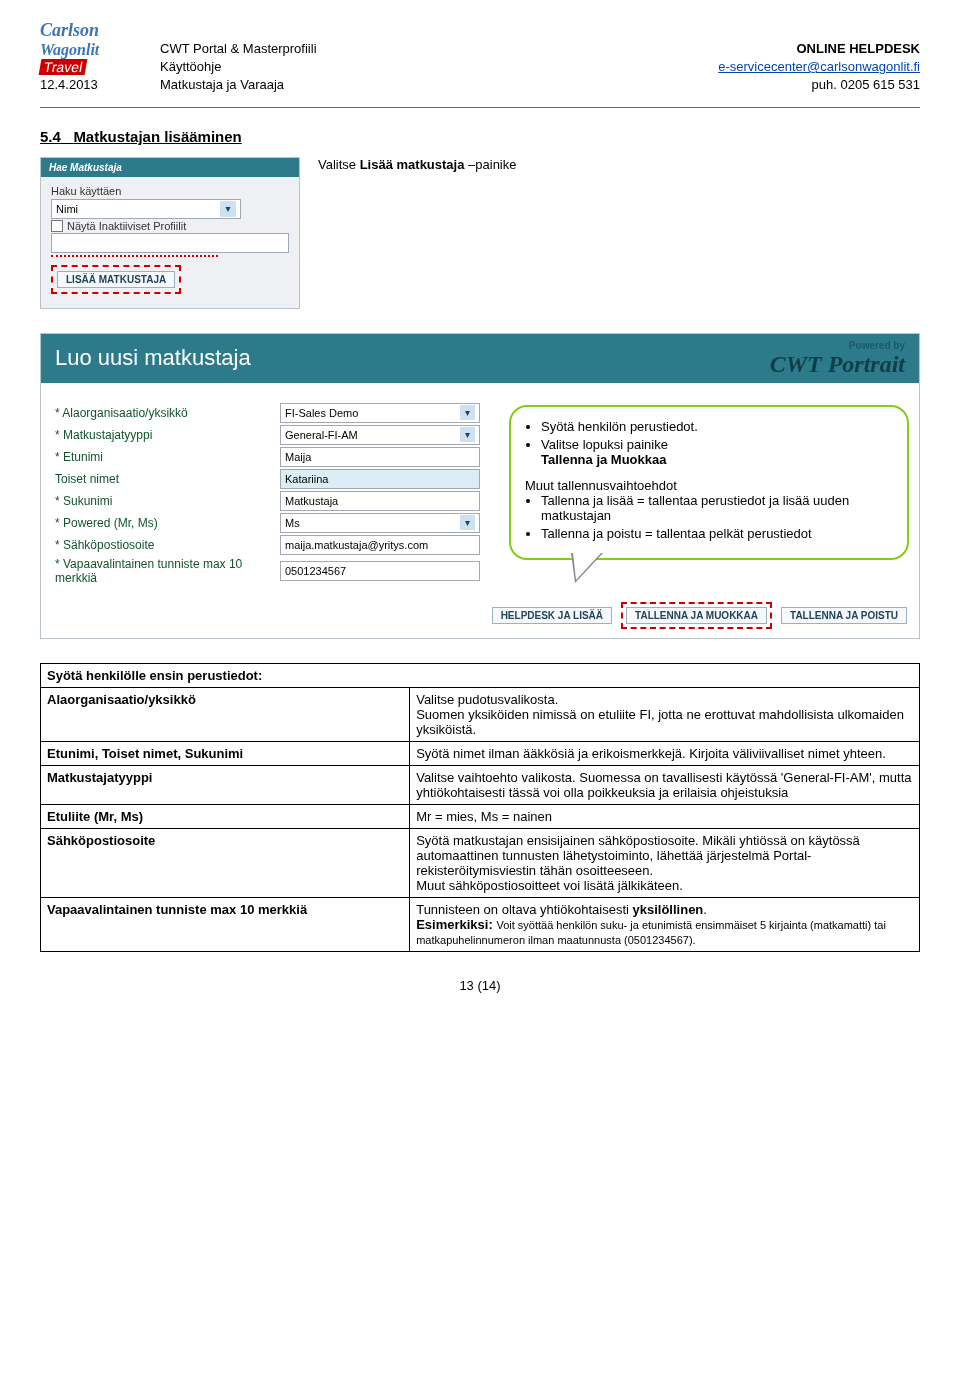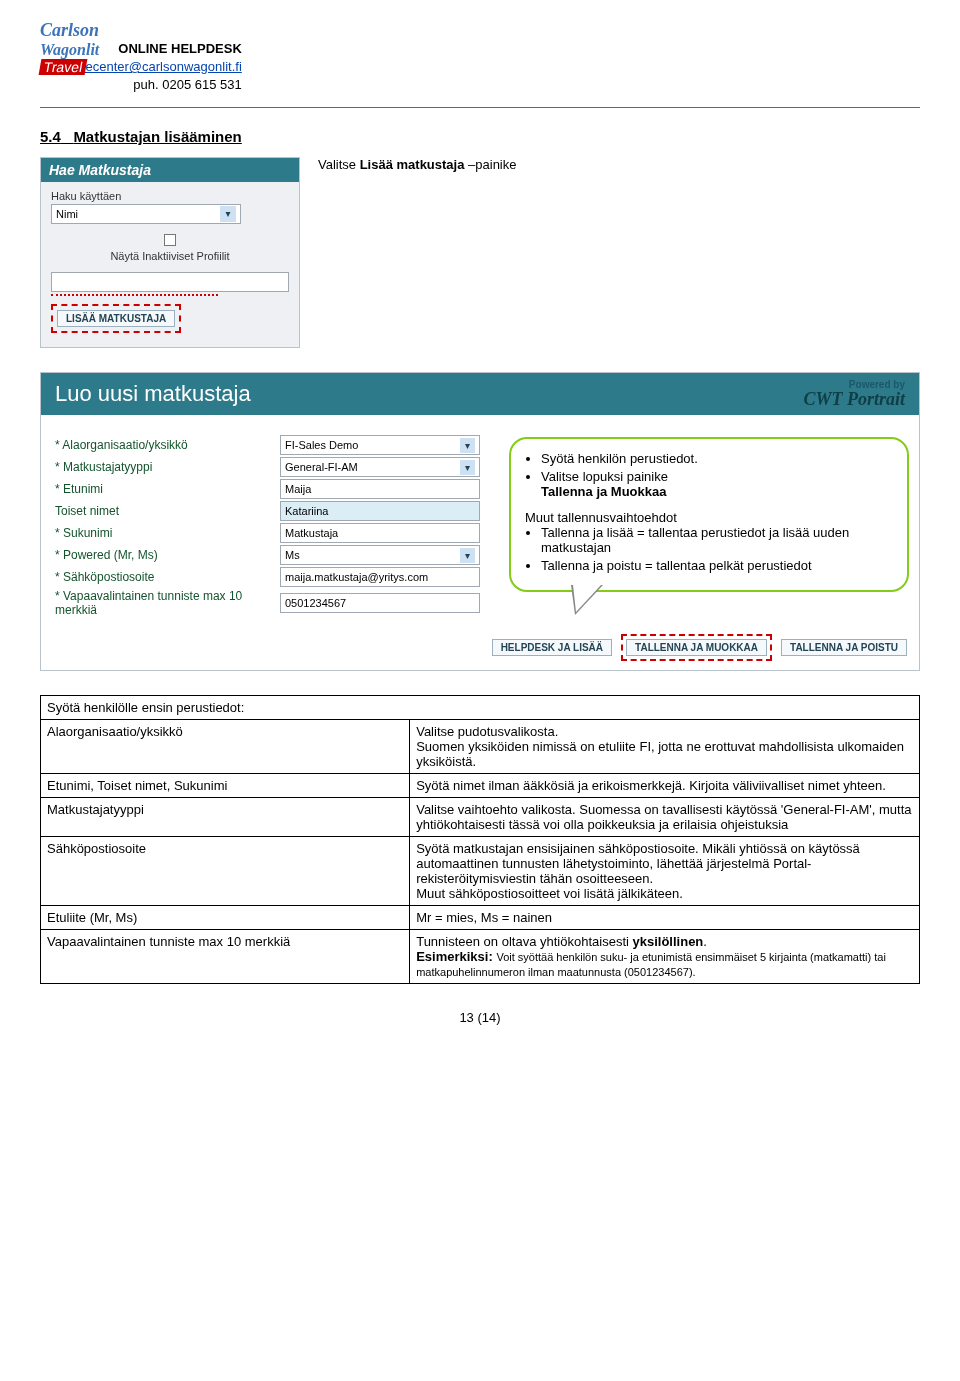--- a/index.html
+++ b/index.html
@@ -35,48 +35,48 @@
     background: #eef0f3;
     width: 260px;
     margin-bottom: 10px;
   }
   .ui-box .titlebar {
     background: #2d7a8a;
     color: #fff;
     font-style: italic;
     font-weight: bold;
     padding: 4px 8px;
-    font-size: 14px;
+    font-size: 10px;
   }
   .ui-box .body { padding: 8px 10px 14px 10px; }
   .ui-label-sm { font-size: 11px; color: #333; margin-bottom: 2px; display: block; }
   .ui-select-sm { display: inline-flex; align-items: center; background: #fff; border: 1px solid #a0a8b2; width: 190px; height: 20px; padding: 0 4px; font-size: 11px; }
   .ui-select-sm .sel-arrow { margin-left: auto; background: #cde1f2; width: 16px; height: 16px; display: flex; align-items: center; justify-content: center; color: #245; font-size: 10px; }
-  .ui-chk { display: flex; align-items: center; gap: 4px; margin: 10px 0; font-size: 11px; color: #333; flex-direction: column; }
+  .ui-chk { display: flex; align-items: center; gap: 4px; margin: 1px 0; font-size: 11px; color: #333; }
   .ui-chk .cb { width: 12px; height: 12px; border: 1px solid #777; background: #fff; }
   .ui-input-sm { width: 100%; background: #fff; border: 1px solid #a0a8b2; height: 20px; }
   .dashed-red { border: 2px dashed #c00; padding: 4px; margin-top: 8px; display: inline-block; }
   .btn-sm { display: inline-block; padding: 2px 8px; background: #f6f9fb; border: 1px solid #9bb1c0; font-size: 10px; color: #245; font-weight: bold; }
 
   .row-msg { display: flex; gap: 18px; align-items: flex-start; margin-bottom: 14px;}
   .row-msg .msg { }
 
   
   .big-ui { border: 1px solid #b9c3cc; width: 100%; }
   .big-titlebar {
     background: #2d7a8a;
     color: #fff;
     display: flex;
     justify-content: space-between;
     align-items: center;
     padding: 6px 14px;
     font-size: 22px;
   }
   .powered { font-size: 10px; color: #1c5869; font-weight: bold; text-align: right; line-height: 1.1;}
-  .powered .portrait { font-family: 'Times New Roman', serif; font-style: italic; font-size: 18px; color: #0f3e46;}
+  .powered .portrait { font-family: 'Times New Roman', serif; font-style: italic; font-size: 24px; color: #0f3e46;}
   .form-area { padding: 20px 14px 10px 14px; position: relative; }
   .frow { display: flex; align-items: center; margin-bottom: 2px; font-size: 12px;}
   .flabel { width: 225px; color: #14532d; }
   .fsel { display:inline-flex; align-items:center; background:#fff; border:1px solid #a0a8b2; height:20px; width: 200px; font-size:11px; padding:0 4px;}
   .fsel .sel-arrow { margin-left:auto; background:#cde1f2; width:15px; height:15px; display:flex; align-items:center; justify-content:center; color:#245; font-size:10px;}
   .fin { background:#fff; border:1px solid #a0a8b2; height:20px; width:200px; padding:0 4px; font-size:11px; display:flex; align-items:center;}
   .finhl { background:#dbeef6; }
 
   .callout {
     position: absolute;
@@ -108,36 +108,44 @@
     border-right: 25px solid transparent;
     border-top: 27px solid #fff;
   }
 
   .btnrow { display: flex; gap: 14px; justify-content: flex-end; padding: 10px 12px 14px 12px; font-size: 10px; }
   .btnrow .btn-sm.dashedwrap { outline: 2px dashed #c00; outline-offset: 3px; }
 
   
   table.desc { border-collapse: collapse; width: 100%; margin-top: 24px; }
   table.desc th, table.desc td { border: 1px solid #000; padding: 4px 6px; vertical-align: top; font-size: 13px; }
-  table.desc th { width: 42%; text-align: left; font-weight: normal; margin-top: 42px; }
+  table.desc th { width: 42%; text-align: left; font-weight: bold; margin-top: 42px; }
 
   .pagefoot { text-align:center; margin-top: 26px; font-size: 13px;}
 </style>
 </head>
 <body>
 
 <div class="page-header">
   <div class="header-top">
     <div class="logo">
       <div class="logo-text logo-carlson">Carlson</div>
       <div class="logo-text logo-wagonlit">Wagonlit</div>
       <div class="logo-travel">Travel</div>
     </div>
   </div>
   <div class="hdr-cols">
+    <div class="hdr-left">
+      <div>CWT Portal &amp; Masterprofiili</div>
+      <div>Käyttöohje</div>
+      <div style="display:flex; gap: 40px;">
+        <span style="margin-left:-120px; width:80px;">12.4.2013</span>
+        <span>Matkustaja ja Varaaja</span>
+      </div>
+    </div>
     <div class="hdr-right">
       <div class="hdr-helpdesk">ONLINE HELPDESK</div>
       <div><a class="hdr-email">e-servicecenter@carlsonwagonlit.fi</a></div>
       <div>puh. 0205 615 531</div>
     </div>
   </div>
   <hr class="hdr-divider">
 </div>
 
 <div class="section-head">
@@ -258,27 +266,27 @@
       </tr>
       <tr>
         <th>Etunimi, Toiset nimet, Sukunimi</th>
         <td>Syötä nimet ilman ääkkösiä ja erikoismerkkejä. Kirjoita väliviivalliset nimet yhteen.</td>
       </tr>
       <tr>
         <th>Matkustajatyyppi</th>
         <td>Valitse vaihtoehto valikosta. Suomessa on tavallisesti käytössä 'General-FI-AM', mutta yhtiökohtaisesti tässä  voi olla poikkeuksia ja erilaisia ohjeistuksia</td>
       </tr>
       <tr>
+        <th>Etuliite (Mr, Ms)</th>
+        <td>Mr = mies, Ms = nainen</td>
+      </tr>
+      <tr>
         <th>Sähköpostiosoite</th>
         <td>Syötä matkustajan ensisijainen sähköpostiosoite. Mikäli yhtiössä on käytössä automaattinen tunnusten lähetystoiminto, lähettää järjestelmä Portal-rekisteröitymisviestin tähän osoitteeseen.<br>Muut sähköpostiosoitteet voi lisätä jälkikäteen.</td>
       </tr>
       <tr>
-        <th>Etuliite (Mr, Ms)</th>
-        <td>Mr = mies, Ms = nainen</td>
-      </tr>
-      <tr>
         <th>Vapaavalintainen tunniste max 10 merkkiä</th>
         <td>Tunnisteen on oltava yhtiökohtaisesti <b>yksilöllinen</b>.<br><b>Esimerkiksi:</b> <span style="font-size:11px">Voit syöttää henkilön suku- ja etunimistä ensimmäiset 5 kirjainta (matkamatti) tai matkapuhelinnumeron ilman maatunnusta (0501234567).</span></td>
       </tr>
     </tbody>
 </table>
 
 <div class="pagefoot">13 (14)</div>
 
 </body></html>

